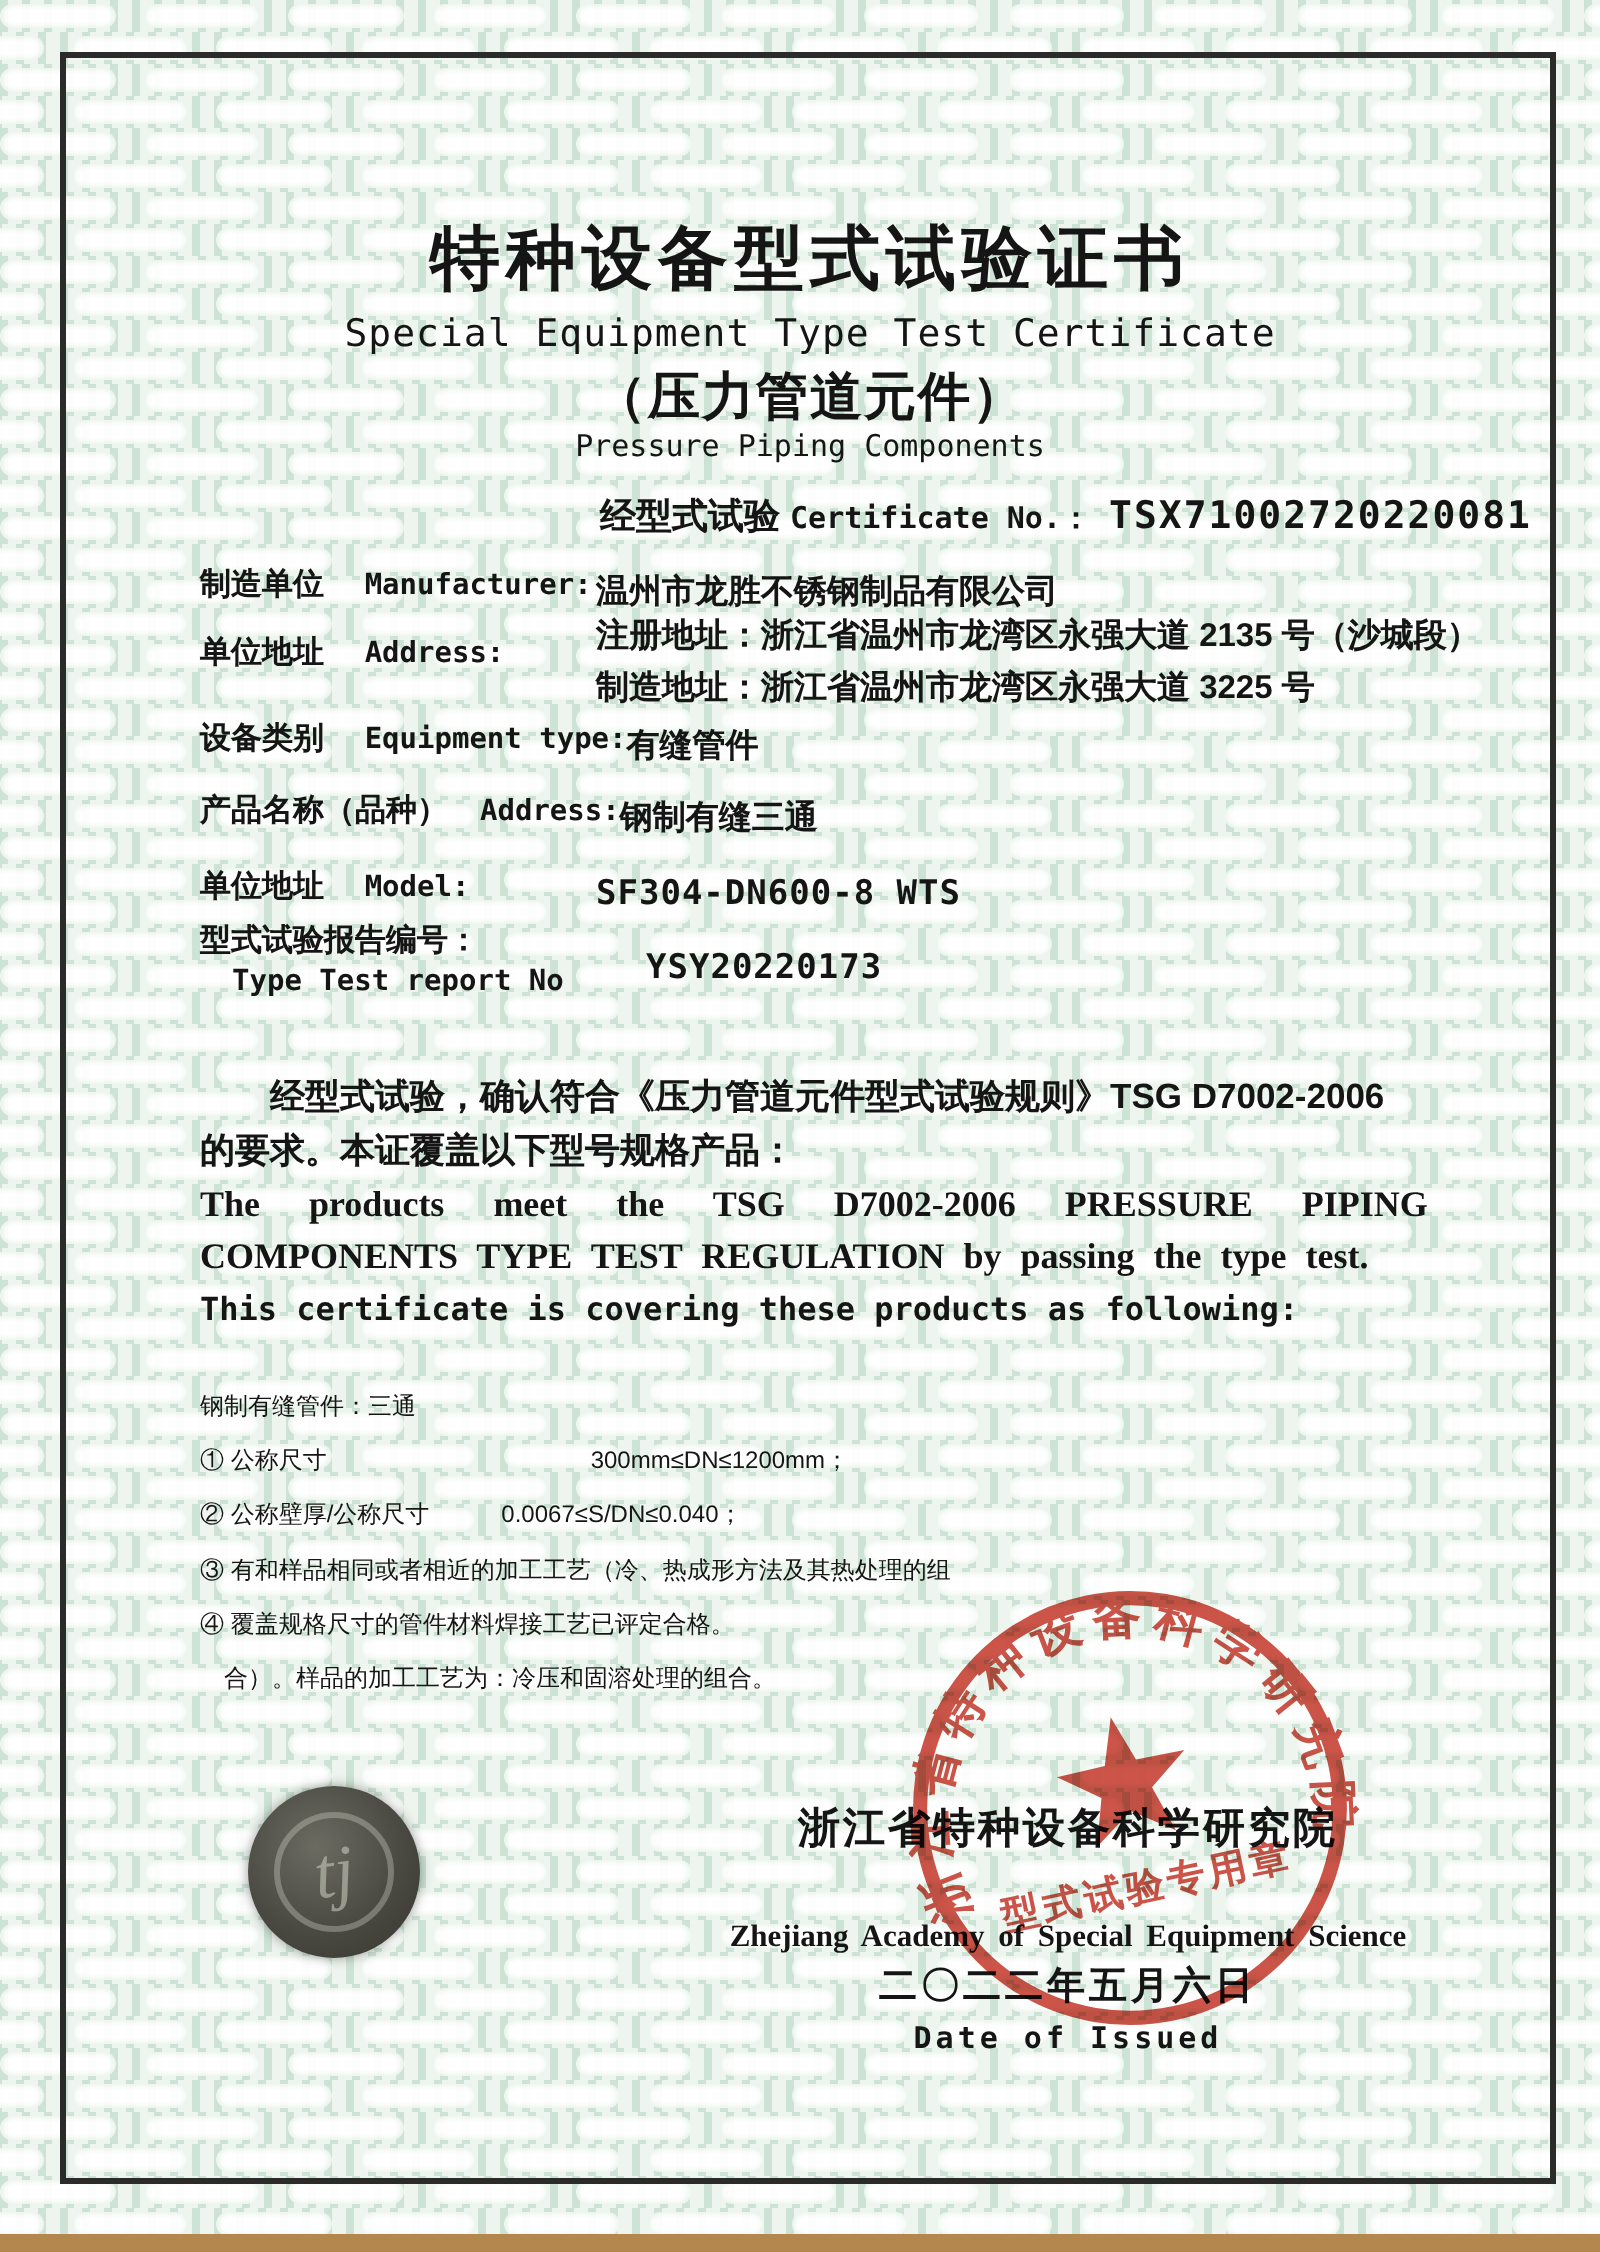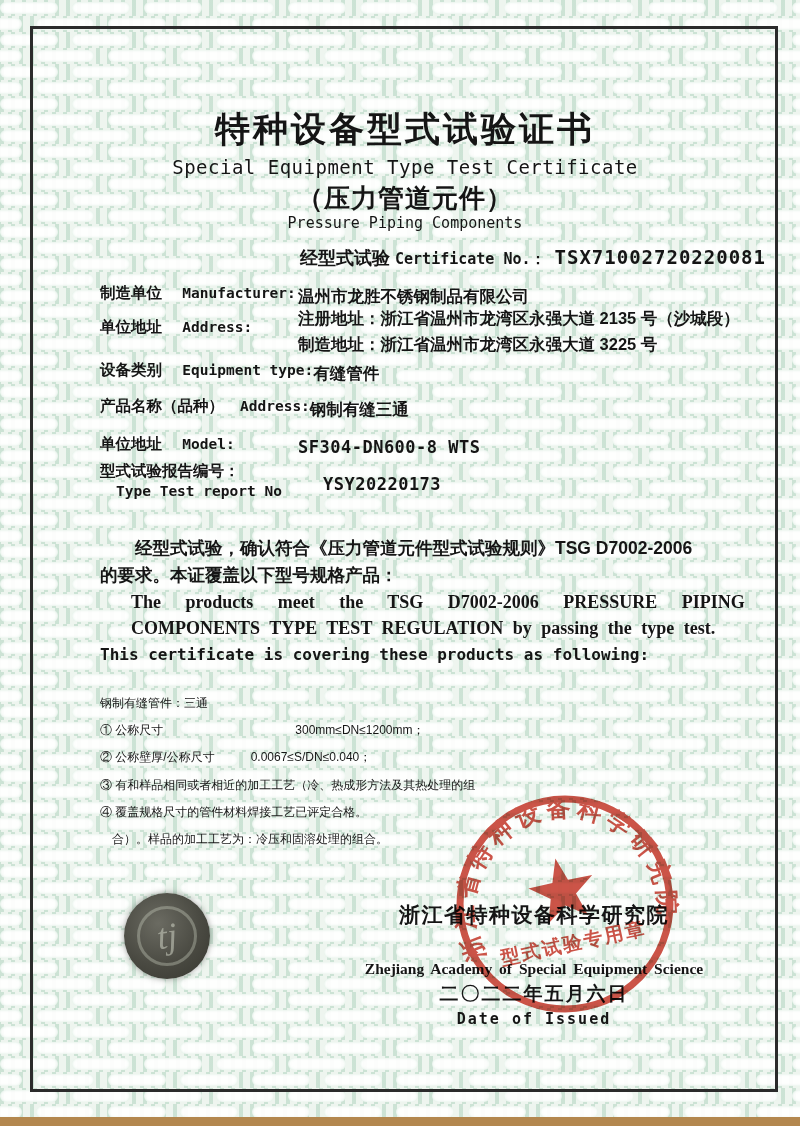--- a/index.html
+++ b/index.html
@@ -33,21 +33,21 @@
   .certline .val{font-family:"DejaVu Sans Mono", monospace; font-size:19px; font-weight:bold; letter-spacing:1px;}
 
   .field{left:100px; right:40px; display:flex; align-items:flex-start;}
   .flabel{flex:0 0 198px; font-size:15.5px; font-weight:600; line-height:20px; white-space:nowrap;}
   .flabel .en{font-family:"DejaVu Sans Mono", monospace; font-size:14.5px; font-weight:bold;padding-left:16px;}
   .fvalue{font-size:16.5px; font-weight:600; line-height:26px;}
   .fvalue.mono{font-family:"DejaVu Sans Mono", monospace; font-weight:bold; font-size:17px; letter-spacing:.5px;}
 
   .body-cn{font-size:17.5px; font-weight:600; line-height:27px; white-space:nowrap;}
   .indent{text-indent:2em;}
-  .body-en-bold{font-family:"Liberation Serif", serif; font-weight:bold; font-size:18px; line-height:26px; white-space:nowrap;padding-left:31px;}
+  .body-en-bold{font-family:"Liberation Serif", serif; font-weight:bold; font-size:18px; line-height:26px; white-space:nowrap;}
   .ws1{word-spacing:20px;} .ws2{word-spacing:5px;}
   .body-en-mono{font-family:"DejaVu Sans Mono", monospace; font-size:16px; font-weight:bold; line-height:27px; white-space:pre;}
 
   .plist{left:100px; right:30px;}
   .pline{font-size:12px; font-weight:400; line-height:27.2px; white-space:pre;}
 
   .footer{top:902px; left:308px; width:452px; text-align:center;}
   .issuer-cn{font-size:21px; font-weight:bold; letter-spacing:1.5px; line-height:26px;}
   .issuer-en{font-family:"Liberation Serif", serif; font-weight:bold; font-size:15.5px; line-height:25px; word-spacing:3px;margin-top:28px;}
   .date-cn{font-size:19px; font-weight:600; letter-spacing:2px; line-height:26px;}

